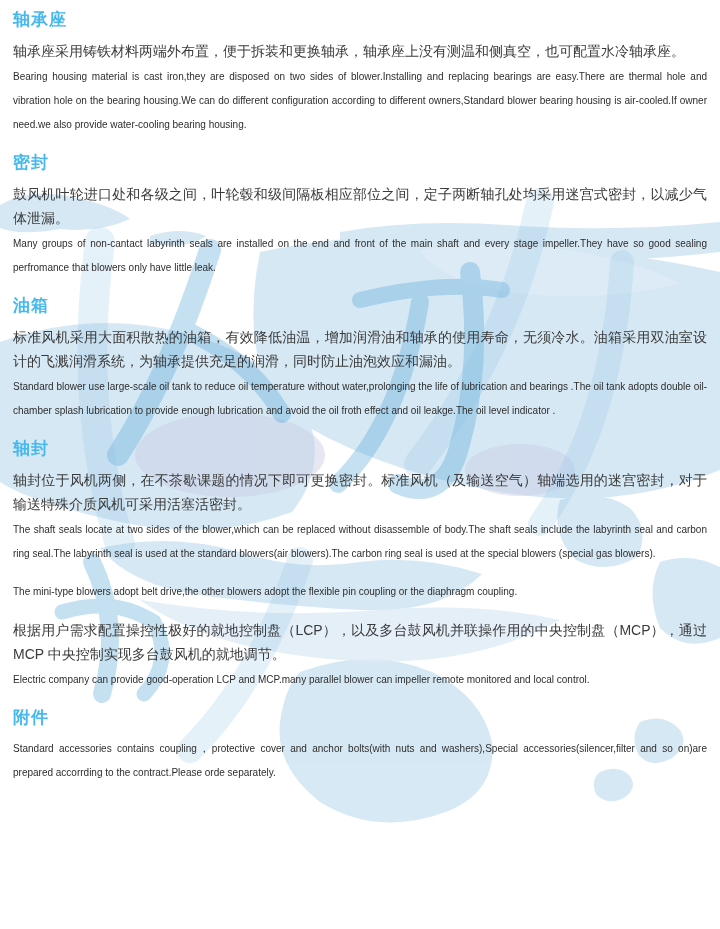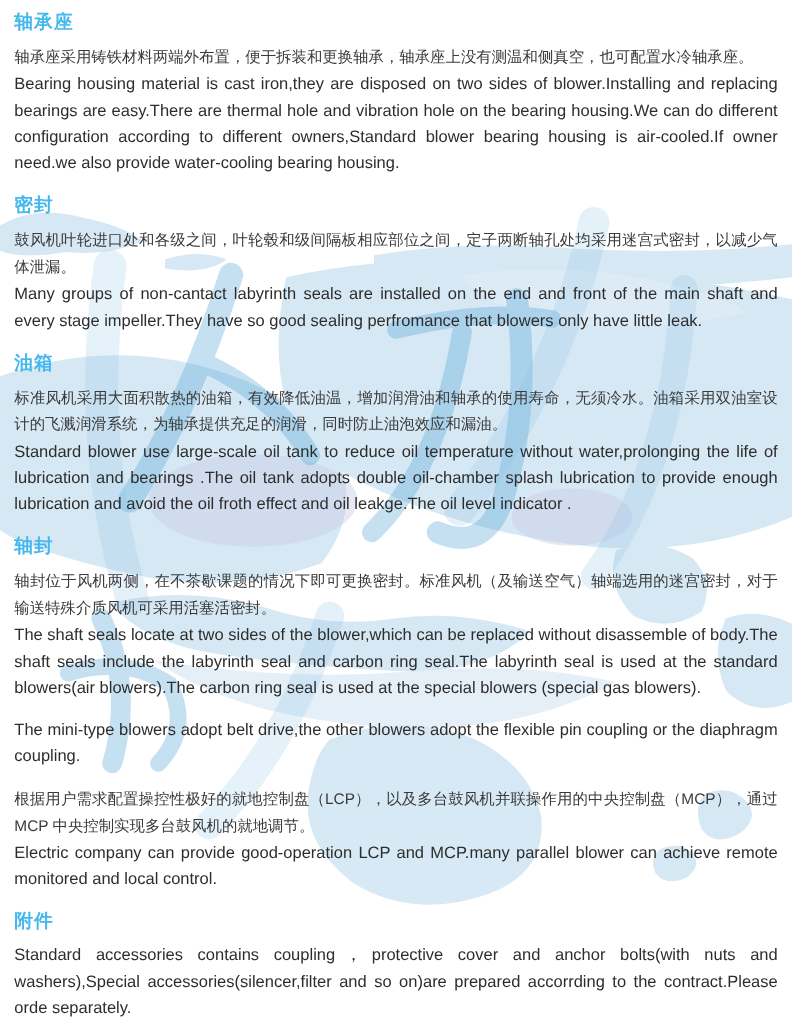--- a/index.html
+++ b/index.html
@@ -34,21 +34,21 @@
     margin: 0 0 8px 0;
   }
   p.cn {
     color: #3a3a3a;
     font-size: 14px;
     line-height: 24px;
     text-align: justify;
   }
   p.en {
     color: #2d2d2d;
-    font-size: 15px;
+    font-size: 10px;
     line-height: 24px;
     text-align: justify;
     margin-top: 2px;
   }
 </style>
 </head>
 <body>
 
 <svg class="bg" viewBox="0 0 720 929" aria-hidden="true">
   <g fill="#cfe5f3" stroke="none" opacity="0.85">
@@ -114,21 +114,21 @@
     <p class="cn">轴封位于风机两侧，在不茶歇课题的情况下即可更换密封。标准风机（及输送空气）轴端选用的迷宫密封，对于输送特殊介质风机可采用活塞活密封。</p>
     <p class="en">The shaft seals locate at two sides of the blower,which can be replaced without disassemble of body.The shaft seals include the labyrinth seal and carbon ring seal.The labyrinth seal is used at the standard blowers(air blowers).The carbon ring seal is used at the special blowers (special gas blowers).</p>
   </section>
 
   <section class="sec">
     <p class="en">The mini-type blowers adopt belt drive,the other blowers adopt the flexible pin coupling or the diaphragm coupling.</p>
   </section>
 
   <section class="sec">
     <p class="cn">根据用户需求配置操控性极好的就地控制盘（LCP），以及多台鼓风机并联操作用的中央控制盘（MCP），通过 MCP 中央控制实现多台鼓风机的就地调节。</p>
-    <p class="en">Electric company can provide good-operation LCP and MCP.many parallel blower can achieve remote monitored and local control.</p>
+    <p class="en">Electric company can provide good-operation LCP and MCP.many parallel blower can impeller remote monitored and local control.</p>
   </section>
 
   <section class="sec">
     <h2 class="sec-heading">附件</h2>
     <p class="en">Standard accessories contains coupling，protective cover and anchor bolts(with nuts and washers),Special accessories(silencer,filter and so on)are prepared accorrding to the contract.Please orde separately.</p>
   </section>
 
 </main>
 
 </body></html>

